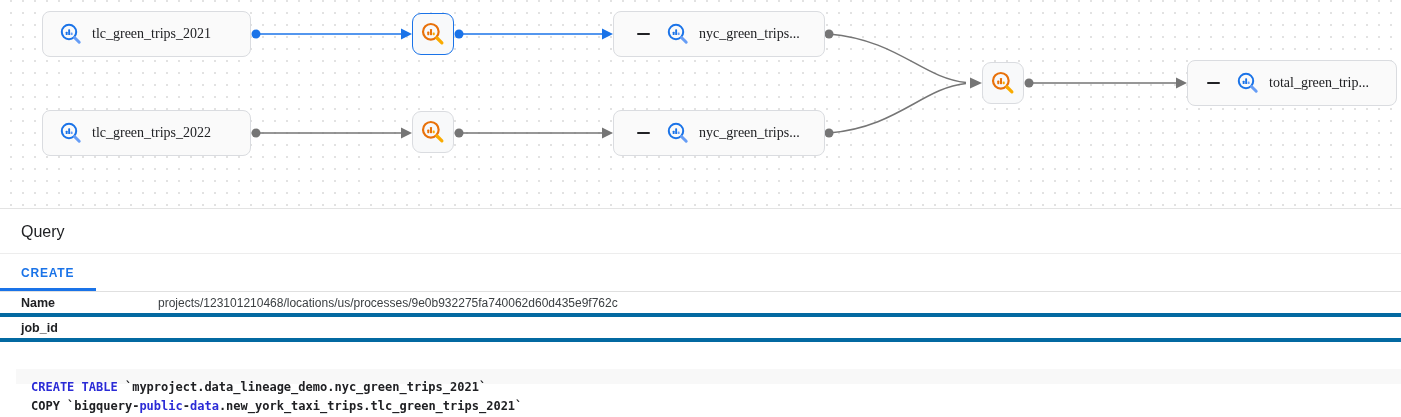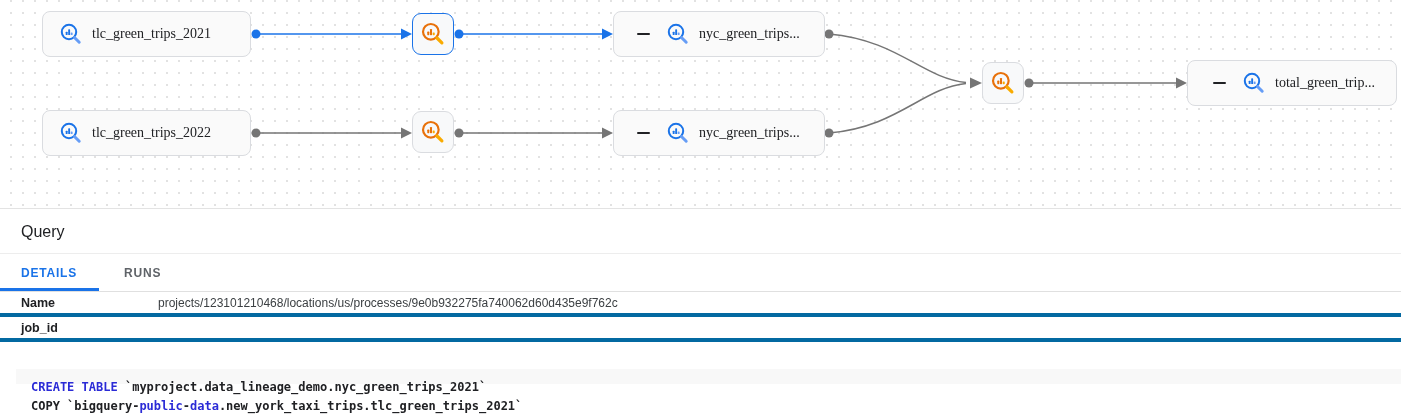--- a/index.html
+++ b/index.html
@@ -174,21 +174,21 @@
     <div class="pnode" style="left:982px;top:62px;">
       <svg class="bq" width="26" height="26" viewBox="0 0 24 24">
         <circle cx="10" cy="10" r="7.2" fill="none" stroke="#e8710a" stroke-width="2"></circle>
         <path d="M15.7 15.7 L20.2 20.2" stroke="#f9ab00" stroke-width="3" stroke-linecap="round"></path>
         <rect x="6.7" y="9.7" width="1.9" height="3.4" rx="0.6" fill="#e8710a"></rect>
         <rect x="9.2" y="7.3" width="1.9" height="5.8" rx="0.6" fill="#e8710a"></rect>
         <rect x="11.7" y="10.5" width="1.9" height="2.6" rx="0.6" fill="#f9ab00"></rect>
       </svg>
     </div>
 
-    <div class="tnode" style="left:1187px;top:60px;width:210px;padding-left:25px;">
+    <div class="tnode" style="left:1187px;top:60px;width:210px;padding-left:19px;">
       <span class="minus"></span>
       <svg class="bq" width="24" height="24" viewBox="0 0 24 24">
         <circle cx="10" cy="10" r="7.2" fill="none" stroke="#1a73e8" stroke-width="2"></circle>
         <path d="M15.7 15.7 L20.2 20.2" stroke="#669df6" stroke-width="3" stroke-linecap="round"></path>
         <rect x="6.7" y="9.7" width="1.9" height="3.4" rx="0.6" fill="#1a73e8"></rect>
         <rect x="9.2" y="7.3" width="1.9" height="5.8" rx="0.6" fill="#1a73e8"></rect>
         <rect x="11.7" y="10.5" width="1.9" height="2.6" rx="0.6" fill="#669df6"></rect>
       </svg>
       <span class="lbl">total_green_trip...</span>
     </div>
@@ -197,24 +197,21 @@
   <div class="resize-handle"></div>
 
   <div class="panel">
 
     <div class="panel-title-row">
       <span class="panel-title">Query</span>
     </div>
 
     <div class="tabbar">
       <div class="tab details active">
-        <span>DETAILS</span>
-      </div>
-      <div class="tab runs">
-        <span>RUNS</span>
+        <span>CREATE</span>
       </div>
     </div>
 
     <div class="kv-row">
       <span class="kv-label">Name</span>
       <span class="kv-value">projects/123101210468/locations/us/processes/9e0b932275fa740062d60d435e9f762c</span>
     </div>
     <div class="kv-row">
       <span class="kv-label">job_id</span>
     </div>

